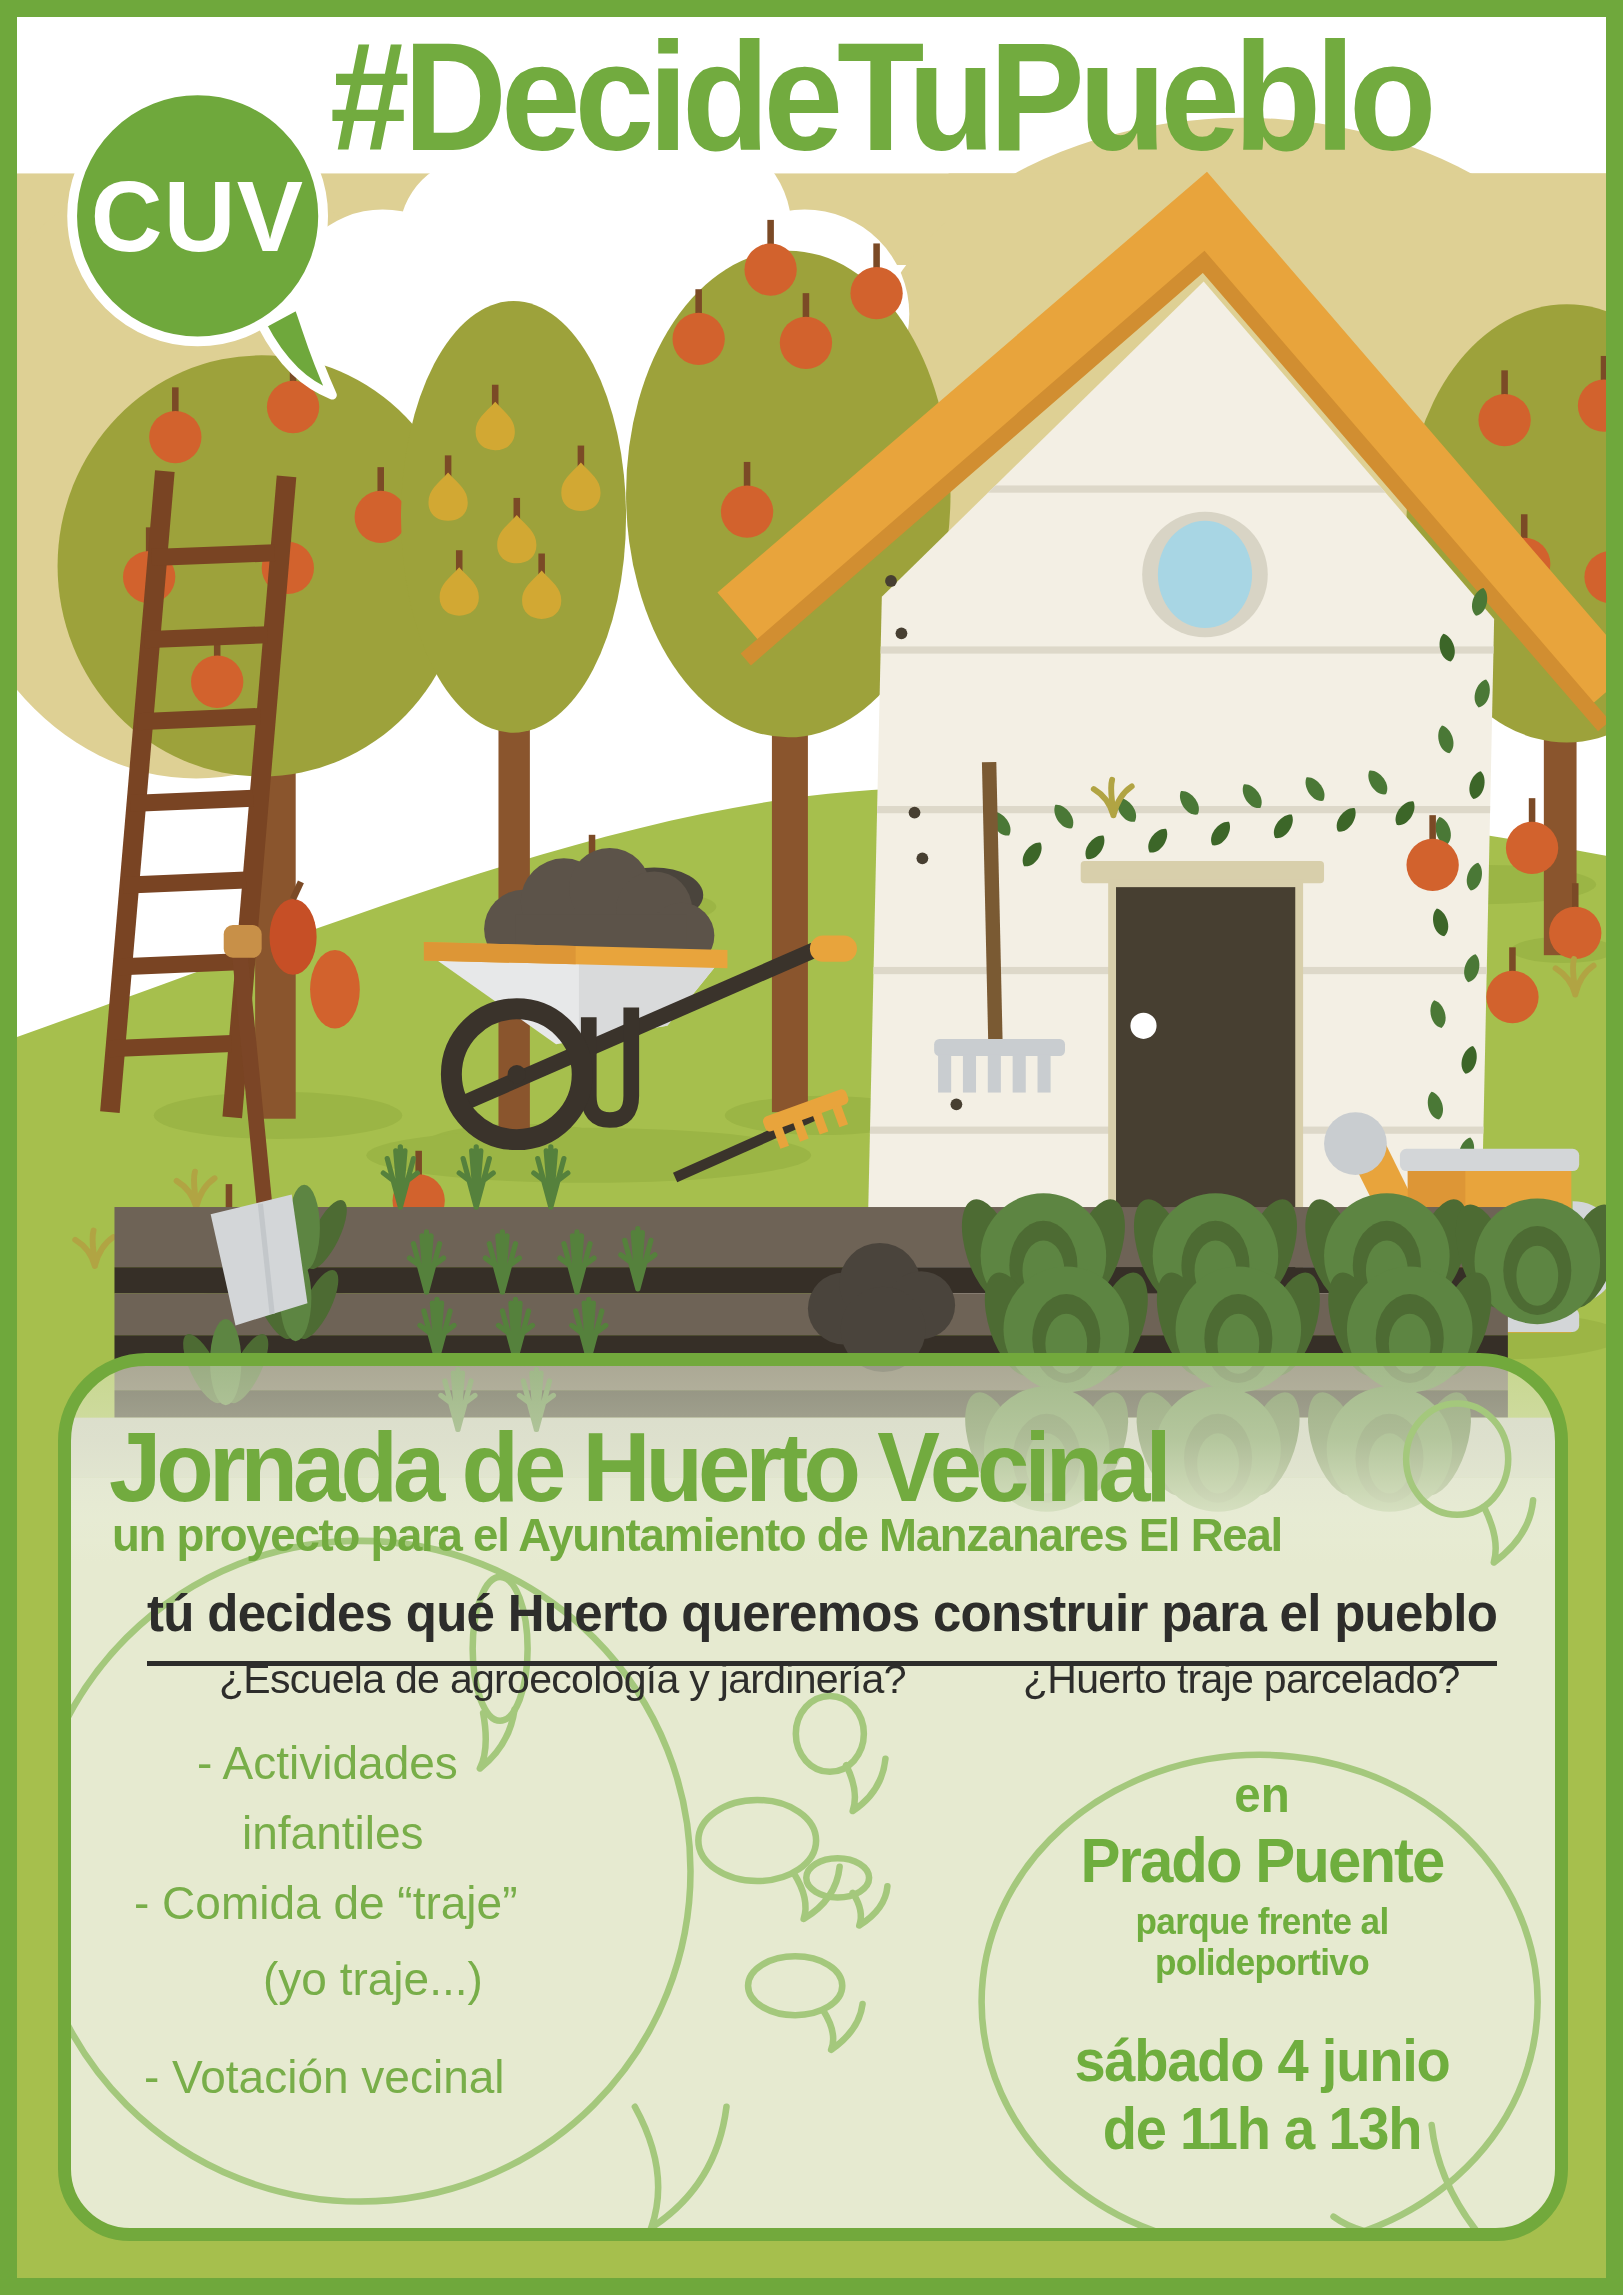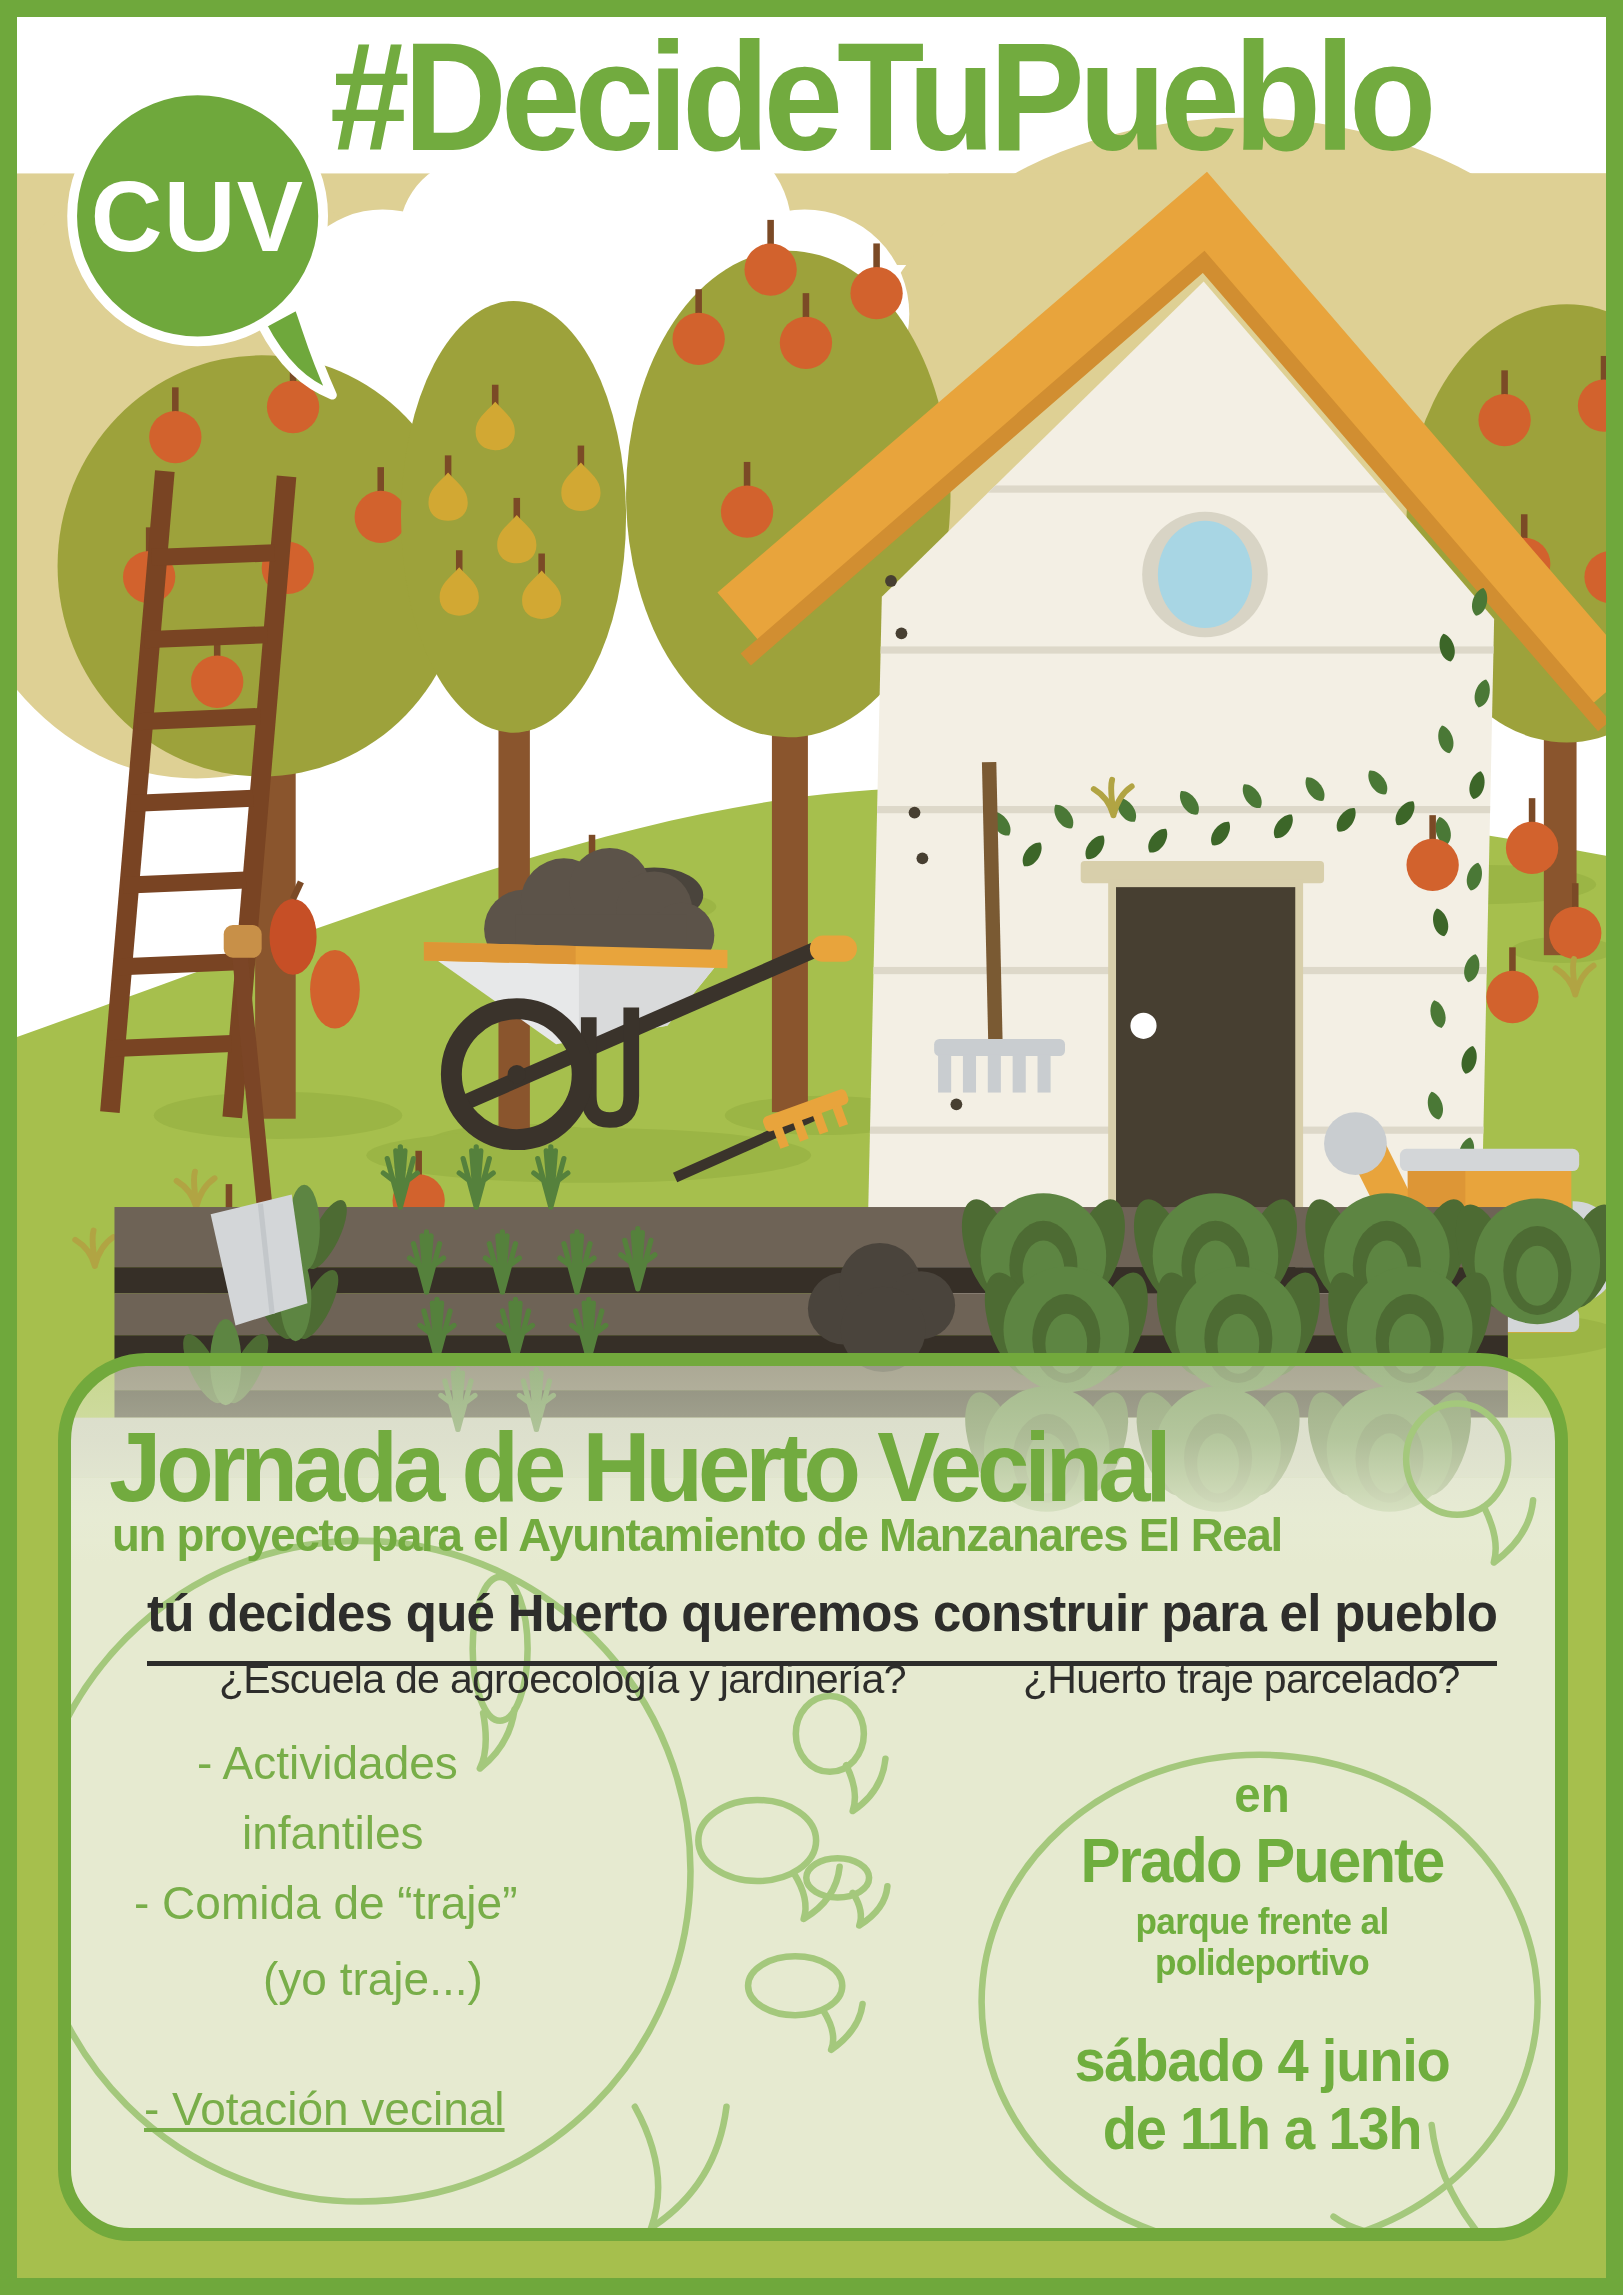--- a/index.html
+++ b/index.html
@@ -411,21 +411,21 @@
     <div class="txt jornada">Jornada de Huerto Vecinal</div>
     <div class="txt subtitle">un proyecto para el Ayuntamiento de Manzanares El Real</div>
     <div class="txt lead"><span>tú decides qué Huerto queremos construir para el pueblo</span></div>
     <div class="txt question q-left">¿Escuela de agroecología y jardinería?</div>
     <div class="txt question q-right">¿Huerto traje parcelado?</div>
 
     <div class="txt activity" style="left:126px;top:374px;">- Actividades</div>
     <div class="txt activity" style="left:171px;top:444px;">infantiles</div>
     <div class="txt activity" style="left:63px;top:514px;">- Comida de “traje”</div>
     <div class="txt activity" style="left:158px;top:590px;margin-left:34px;">(yo traje...)</div>
-    <div class="txt activity" style="left:73px;top:720px;text-decoration:underline;">- Votación vecinal</div>
+    <div class="txt activity" style="left:73px;top:688px;">- Votación vecinal</div>
 
     <div class="event">
       <div class="intro">en</div>
       <div class="place">Prado Puente</div>
       <div class="venue">parque frente al</div>
       <div class="venue2">polideportivo</div>
       <div class="date">sábado 4 junio</div>
       <div class="time">de 11h a 13h</div>
     </div>
   </div>

